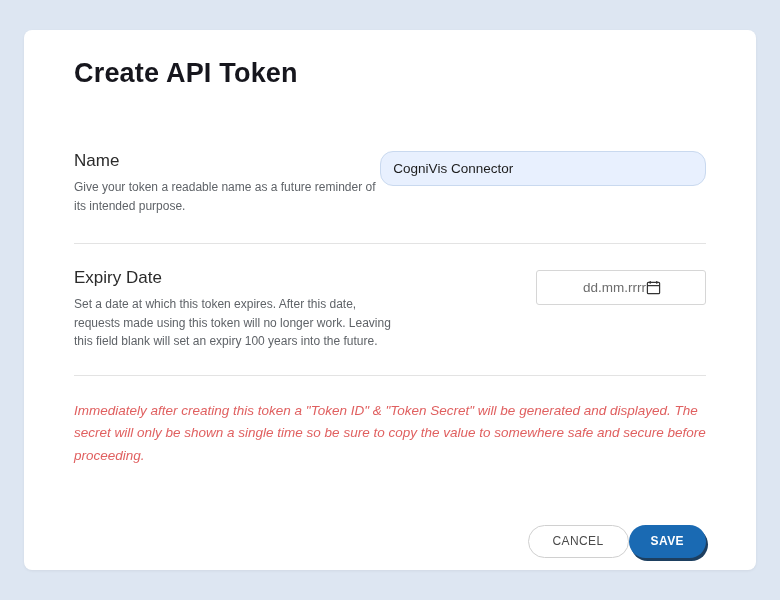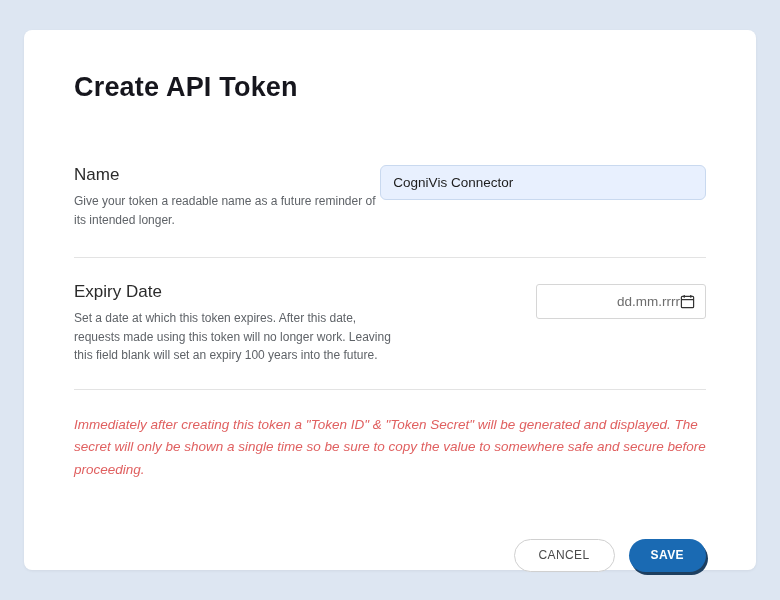--- a/index.html
+++ b/index.html
@@ -7,21 +7,21 @@
     width: 780px; height: 600px;
     font-family: "Liberation Sans", "DejaVu Sans", sans-serif;
     background: #dde6f2;
     overflow: hidden;
   }
   .card {
     width: 732px; height: 540px;
     margin: 30px auto 0 auto;
     background: #ffffff;
     border-radius: 8px;
-    padding: 42px 50px 0 50px;
+    padding: 28px 50px 0 50px;
     box-shadow: 0 1px 3px rgba(0,0,0,0.06);
     position: relative;
   }
   .page-title {
     font-size: 27px;
     font-weight: 700;
     color: #16161d;
     letter-spacing: 0.2px;
     margin-bottom: 62px;
   }
@@ -39,36 +39,36 @@
   .field-desc {
     font-size: 12px;
     color: #5f6368;
     line-height: 1.55;
   }
   .text-input {
     width: 339px;
     height: 35px;
     background: #e8f0fe;
     border: 1px solid #c9d9ef;
-    border-radius: 6px;
+    border-radius: 13px;
     font-family: "Liberation Sans", sans-serif;
     font-size: 13.5px;
     color: #1d1d1d;
     padding: 0 12px;
     outline: none;
   }
   .date-wrap {
     width: 170px;
     height: 35px;
     border: 1px solid #d6d6d6;
     border-radius: 3px;
     background: #ffffff;
     display: flex;
     align-items: center;
-    justify-content: flex-end;
+    justify-content: center;
     padding: 0 10px 0 12px;
     margin-top: 2px;
   }
   .date-placeholder {
     font-size: 13.5px;
     color: #6d6d6d;
   }
   .divider {
     border: none;
     border-top: 1px solid #e3e3e3;
@@ -79,21 +79,20 @@
     font-size: 13.5px;
     font-style: italic;
     color: #e06060;
     line-height: 1.65;
     margin-top: 18px;
   }
   .actions {
     display: flex;
     justify-content: flex-end;
     align-items: center;
-    gap: 14px;
     margin-top: 58px;
   }
   .btn {
     font-family: "Liberation Sans", sans-serif;
     font-size: 12px;
     letter-spacing: 0.4px;
     border-radius: 17px;
     height: 33px;
     cursor: pointer;
   }
@@ -117,21 +116,21 @@
 </head>
 <body>
 
 <div class="card">
 
   <h1 class="page-title">Create API Token</h1>
 
   <div class="form-row">
     <div class="field-info">
       <div class="field-label">Name</div>
-      <div class="field-desc">Give your token a readable name as a future reminder of its intended longer.</div>
+      <div class="field-desc">Give your token a readable name as a future reminder of its intended purpose.</div>
     </div>
     <input class="text-input" type="text" value="CogniVis Connector" style="">
   </div>
 
   <hr class="divider first">
 
   <div class="form-row">
     <div class="field-info">
       <div class="field-label">Expiry Date</div>
       <div class="field-desc">Set a date at which this token expires. After this date, requests made using this token will no longer work. Leaving this field blank will set an expiry 100 years into the future.</div>

